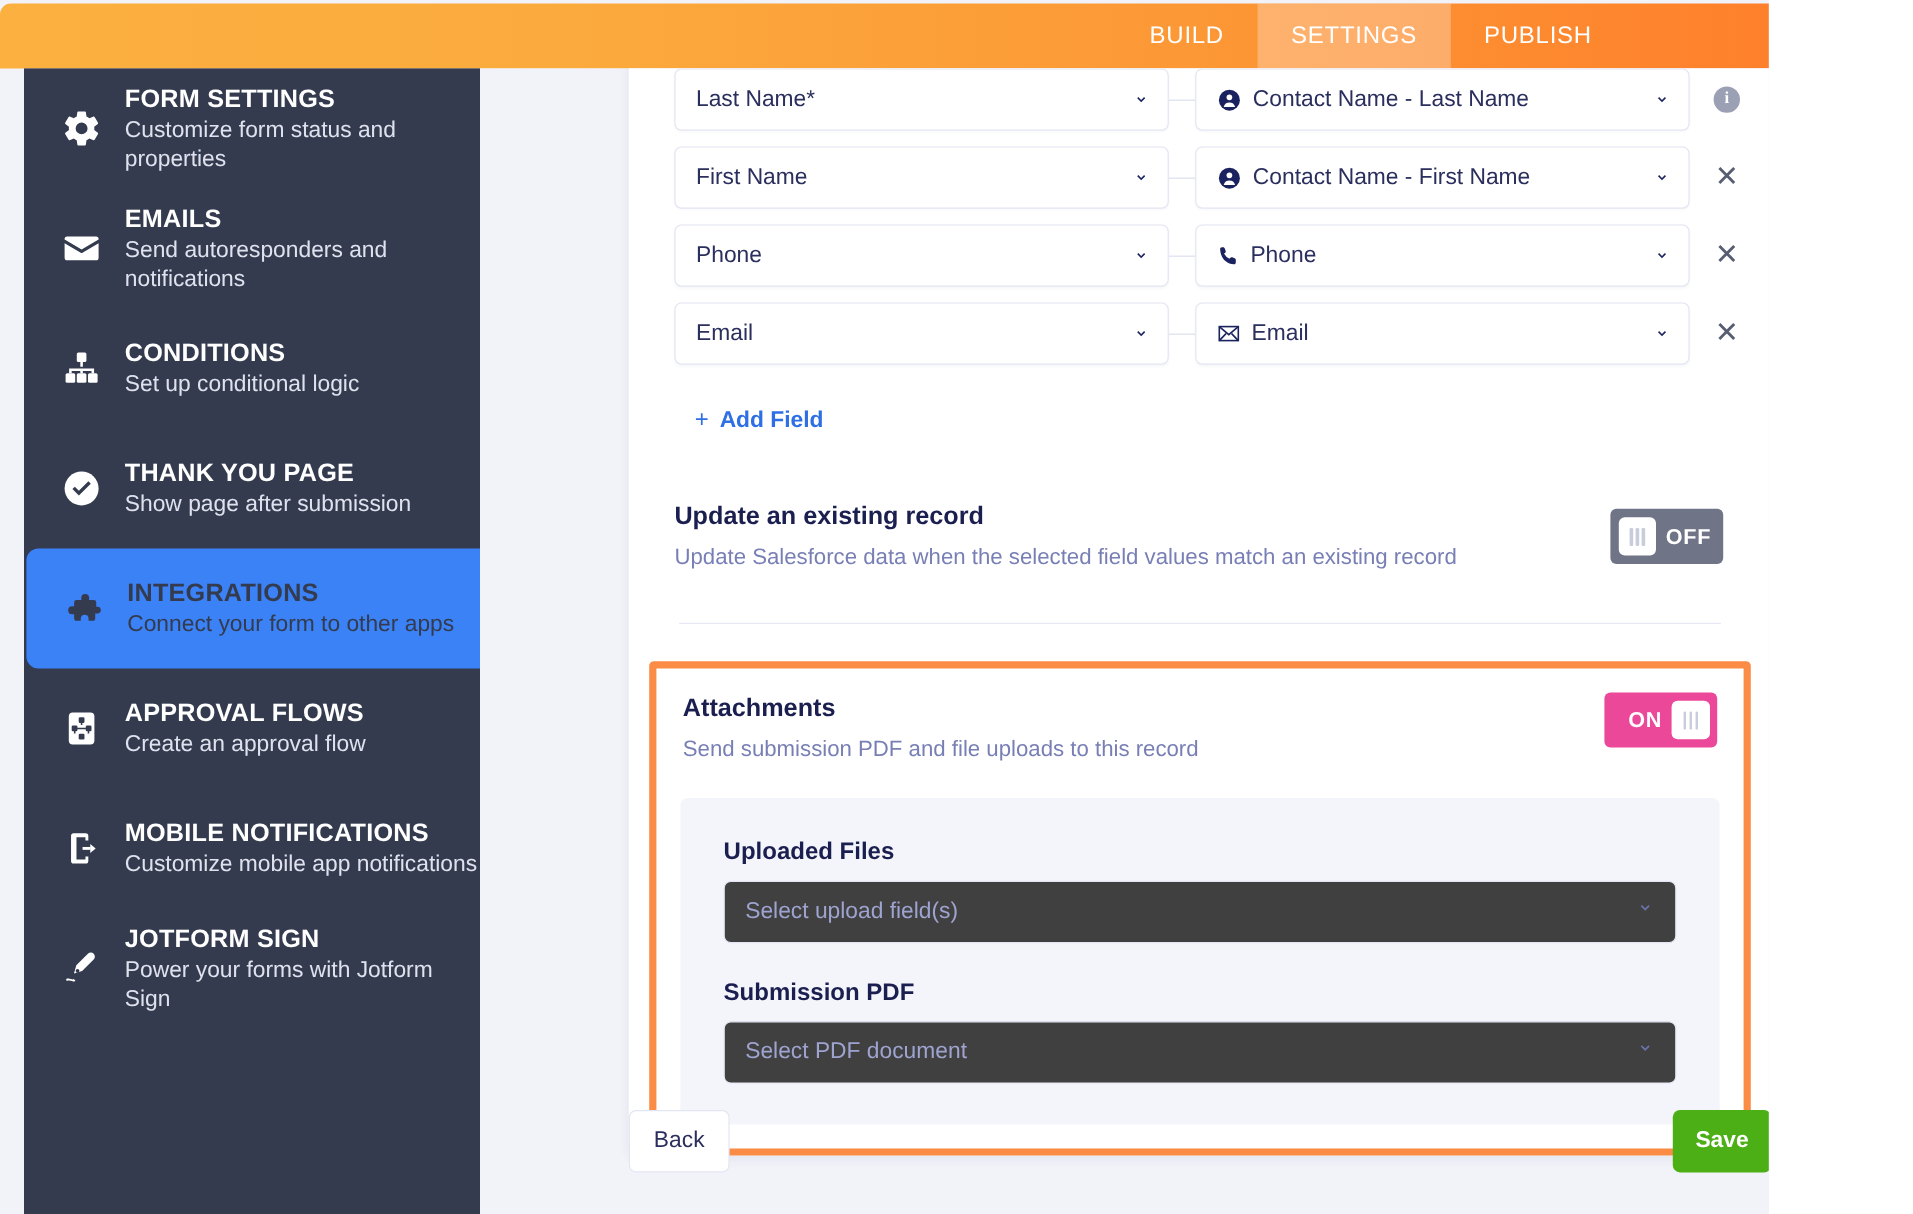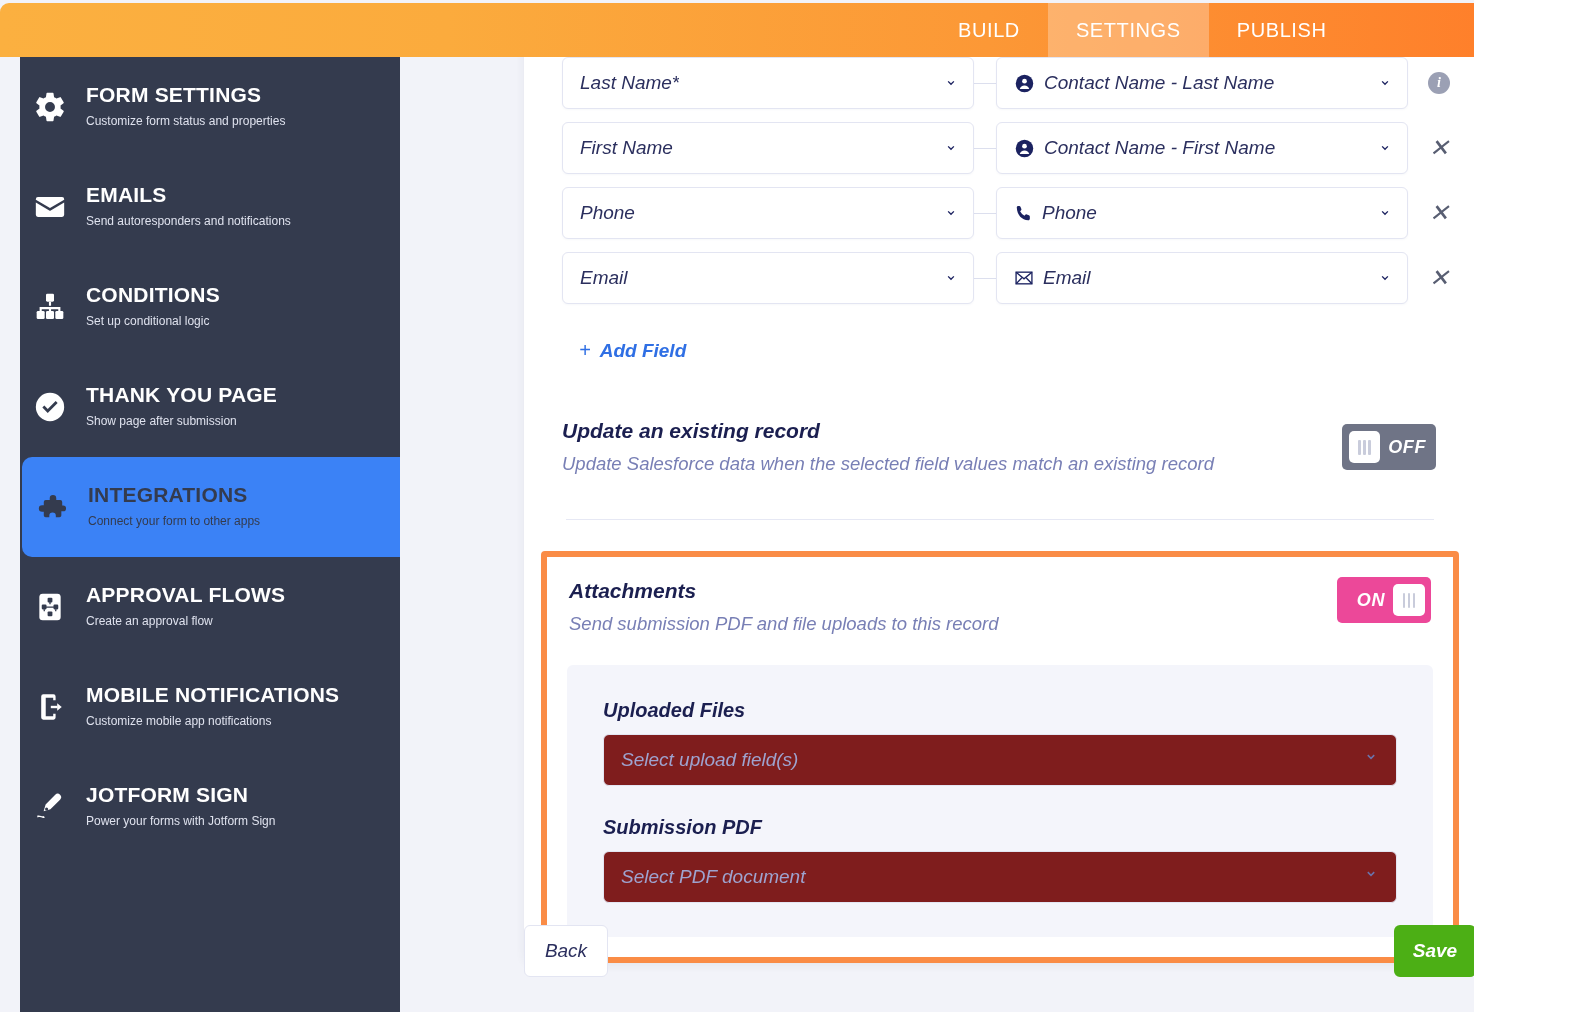--- a/index.html
+++ b/index.html
@@ -51,41 +51,41 @@
     left: 20px; top: 57px;
     width: 380px; height: 955px;
     background: #343b4e;
     overflow: hidden;
   }
   .nav-item {
     position: relative;
     display: flex;
     align-items: center;
     height: 100px;
-    padding-left: 8px;
+    padding-left: 26px;
     cursor: pointer;
   }
   .nav-item .nav-icon {
     flex: 0 0 44px;
     width: 44px; height: 44px;
     display: flex; align-items: center; justify-content: center;
     margin-right: 14px;
   }
   .nav-item .nav-icon svg { display: block; }
   .nav-text { display: flex; flex-direction: column; justify-content: center; }
   .nav-title {
     color: #ffffff;
     font-size: 21px;
     font-weight: 700;
     letter-spacing: 0.2px;
     line-height: 26px;
   }
   .nav-desc {
     color: #dfe2ee;
-    font-size: 12px;
+    font-size: 19px;
     font-weight: 400;
     line-height: 24px;
     margin-top: 1px;
   }
   .nav-item.active {
     background: #3b82f6;
     border-radius: 10px 0 0 10px;
     margin-left: 2px;
     width: 378px;
   }
@@ -104,21 +104,20 @@
     cursor: pointer;
   }
 
   
   .main {
     position: absolute;
     left: 400px; top: 57px;
     width: 1194px; height: 955px;
     background: #f2f3f9;
     overflow: hidden;
-    font-style: italic;
   }
   .card {
     position: absolute;
     left: 124px; top: -60px;
     width: 952px;
     min-height: 966px;
     background: #ffffff;
     border-radius: 10px;
     box-shadow: 0 2px 10px rgba(40,50,90,0.07);
     padding: 60px 38px 0 38px;
@@ -280,21 +279,21 @@
   }
   .field-label {
     color: #1b1f50;
     font-size: 20px;
     font-weight: 700;
     margin-bottom: 12px;
   }
   .field-select {
     position: relative;
     height: 52px;
-    background: #7f1d1d;
+    background: #404040;
     border: 1px solid #e3e5f2;
     border-radius: 6px;
     display: flex;
     align-items: center;
     padding: 0 34px 0 17px;
     font-size: 19px;
     color: #9ea3cf;
     cursor: pointer;
   }
   .field-select .caret {

